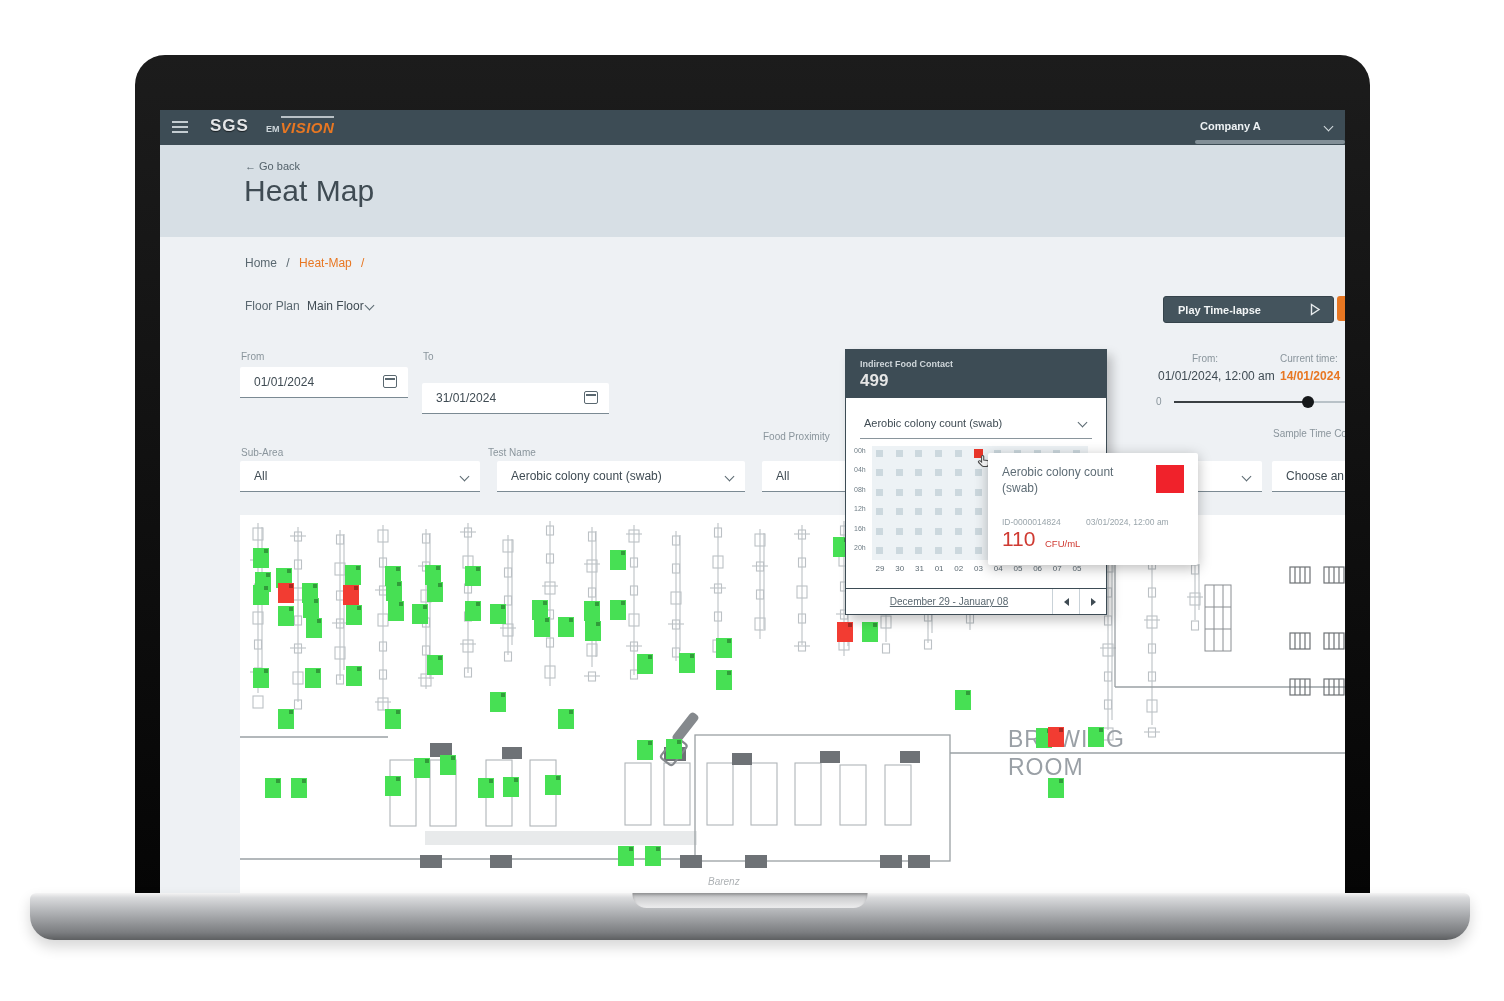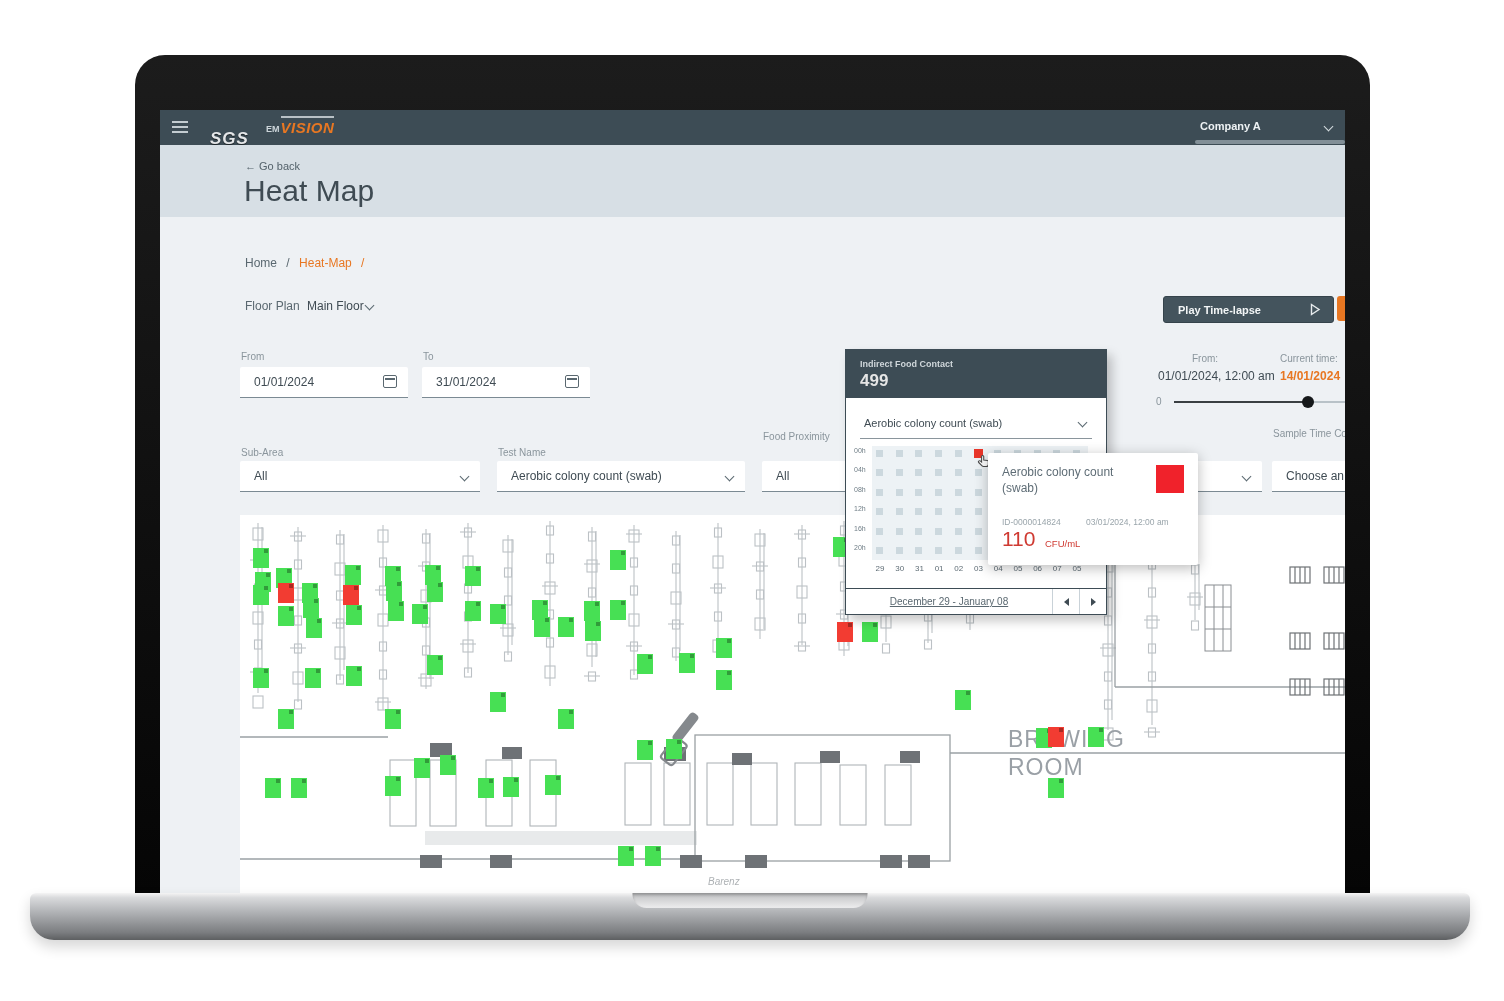--- a/index.html
+++ b/index.html
@@ -12,31 +12,31 @@
   .base{position:absolute;left:30px;top:893px;width:1440px;height:47px;
     background:linear-gradient(180deg,#f4f4f4 0%,#d9dadc 10%,#b4b6b9 38%,#96989b 62%,#7b7d80 84%,#5d5f61 100%);
     border-radius:6px 6px 24px 24px;box-shadow:0 7px 14px rgba(0,0,0,.16);}
   .notch{position:absolute;left:50%;transform:translateX(-50%);top:0;width:235px;height:15px;
     background:linear-gradient(180deg,#bfc0c2,#ededee);border-radius:0 0 14px 14px;
     box-shadow:inset 0 2px 3px rgba(0,0,0,.25);}
   
   .navbar{position:absolute;left:0;top:0;width:1185px;height:35px;background:#3d4c55;}
   .burger{position:absolute;left:12px;top:11px;width:16px;height:12px;display:flex;flex-direction:column;justify-content:space-between;cursor:pointer;}
   .burger span{display:block;height:2px;background:#c3ccd1;}
-  .logo-sgs{position:absolute;left:50px;top:19px;font-size:17px;font-weight:700;letter-spacing:1px;color:#e4e6e8;text-shadow:0 1px 1px rgba(0,0,0,.6);font-style:italic;}
+  .logo-sgs{position:absolute;left:50px;top:6px;font-size:17px;font-weight:700;letter-spacing:1px;color:#e4e6e8;text-shadow:0 1px 1px rgba(0,0,0,.6);}
   .logo-em{position:absolute;left:106px;top:6px;display:flex;align-items:flex-end;}
   .logo-em .em{font-size:9px;font-weight:700;color:#cdd5da;margin-right:1px;padding-bottom:2px;}
   .logo-em .vision{position:relative;font-size:15px;font-weight:800;font-style:italic;color:#e87722;letter-spacing:.5px;padding-top:3px;}
   .logo-em .vision:before{content:"";position:absolute;left:0;right:0;top:0;height:2px;background:#b9c1c6;}
   .company{position:absolute;left:1040px;top:10px;font-size:11px;font-weight:700;color:#eef2f4;cursor:pointer;}
   .chev{display:inline-block;width:6px;height:6px;border-right:1.5px solid #5a6870;border-bottom:1.5px solid #5a6870;transform:rotate(45deg);}
   .chev.white{border-color:#d6dde1;}
   .scrollstrip{position:absolute;left:1035px;top:30px;width:150px;height:4px;background:#9aa6ad;border-radius:2px;opacity:.75;}
   
-  .pagehead{position:absolute;left:0;top:35px;width:1185px;height:72px;background:#d7dfe5;}
+  .pagehead{position:absolute;left:0;top:35px;width:1185px;height:92px;background:#d7dfe5;}
   .goback{position:absolute;left:85px;top:15px;font-size:11px;color:#54626b;cursor:pointer;}
   .pagetitle{position:absolute;left:84px;top:29px;font-size:30px;color:#3f4b53;}
   
   .crumb{position:absolute;left:85px;top:146px;font-size:12px;color:#5a6870;}
   .crumb .sep{margin:0 6px;}
   .crumb .cur,.crumb .sep2{color:#e87722;}
   .floorbar{position:absolute;left:85px;top:189px;font-size:12px;color:#5a6870;}
   .floorval{position:absolute;left:147px;top:189px;font-size:12px;color:#3f4b53;cursor:pointer;}
   .floorchev{position:absolute;left:206px;top:192px;}
   
@@ -149,31 +149,31 @@
         <div class="slider-fill"></div>
       </div>
     <div class="slider-handle"></div>
 
     <div class="flabel" style="left:81px;top:241px;">From</div>
     <div class="field" style="left:80px;top:257px;width:168px;">
       <span class="val">01/01/2024</span>
       <span class="cal"></span>
     </div>
     <div class="flabel" style="left:263px;top:241px;">To</div>
-    <div class="field" style="left:262px;top:257px;width:168px;text-align:center;">
+    <div class="field" style="left:262px;top:273px;width:187px;text-align:center;">
       <span class="val">31/01/2024</span>
       <span class="cal"></span>
     </div>
 
     <div class="flabel" style="left:81px;top:337px;">Sub-Area</div>
     <div class="field" style="left:80px;top:351px;width:240px;">
       <span class="val">All</span>
         <span class="chev"></span>
     </div>
-    <div class="flabel" style="left:338px;top:337px;">Test Name</div>
+    <div class="flabel" style="left:328px;top:337px;">Test Name</div>
     <div class="field" style="left:337px;top:351px;width:248px;">
       <span class="val">Aerobic colony count (swab)</span>
         <span class="chev"></span>
     </div>
     <div class="flabel" style="left:603px;top:321px;">Food Proximity</div>
     <div class="field" style="left:602px;top:351px;width:248px;">
       <span class="val">All</span>
         <span class="chev"></span>
     </div>
     <div class="field" style="left:867px;top:351px;width:235px;">

